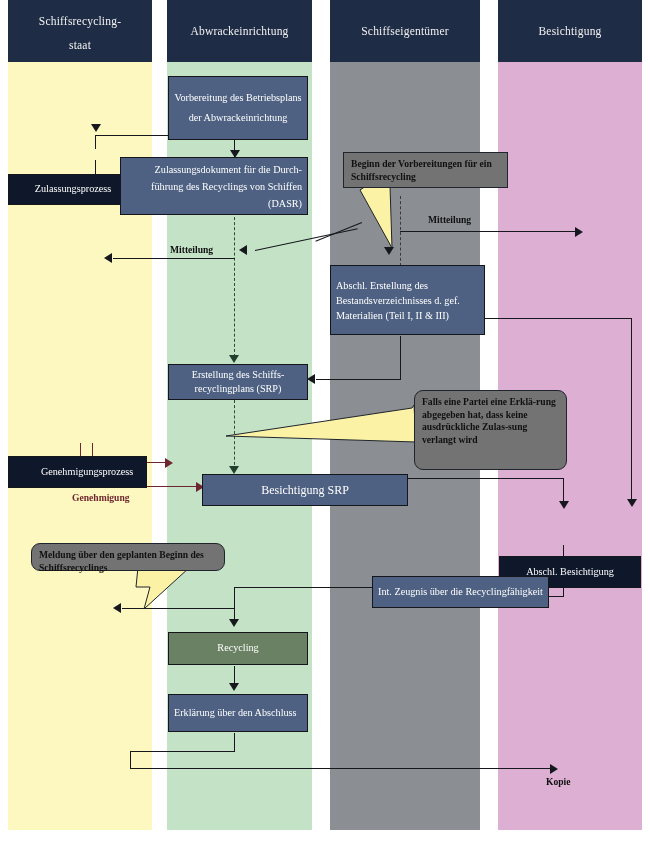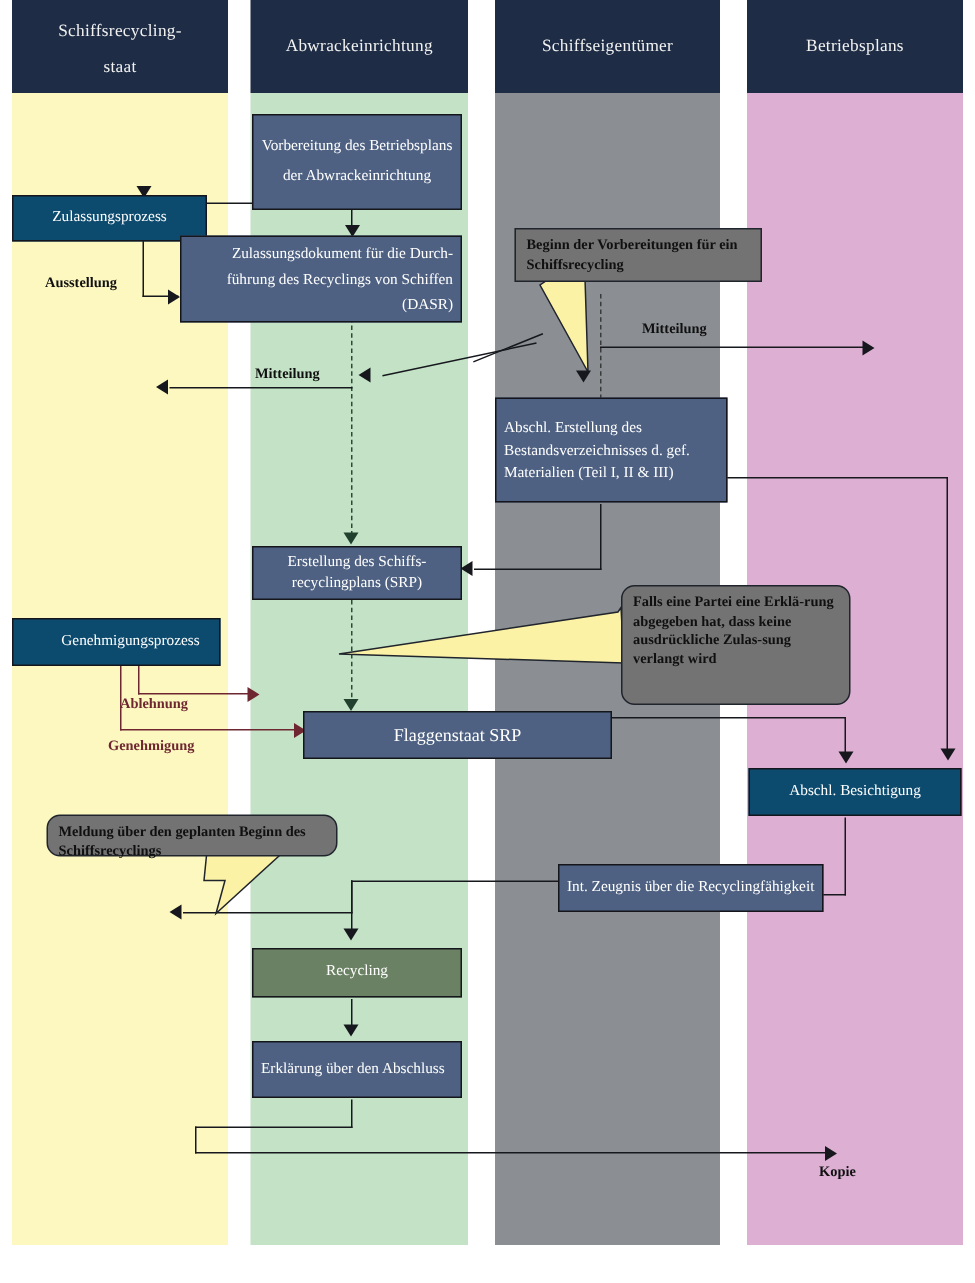--- a/index.html
+++ b/index.html
@@ -19,21 +19,21 @@
   }
   .lane-head.two-line { align-items:flex-start; padding-top:9px; }
 
   
   .box {
     position:absolute; color:#ffffff; border:1px solid #14161c;
     display:flex; align-items:center; text-align:center; justify-content:center;
     font-size:10.2px; line-height:14.5px; padding:2px 5px;
   }
   .box.blue   { background:#4e6182; }
-  .box.red    { background:#0c4a6e; }
+  .box.red    { background:#0f172a;margin-top:44px; }
   .box.green  { background:#6a8263; }
   .box.left   { justify-content:flex-start; text-align:left; }
 
   
   .callout {
     position:absolute; background:#737373; border:1px solid #20242c;
     color:#101010; font-weight:bold; font-size:9.6px; line-height:12.6px;
     padding:5px 7px; text-align:left;
   }
   .callout.rounded { border-radius:9px; }
@@ -85,21 +85,21 @@
   <div class="lane" style="left:330px; width:150px; height:855px;">
     <div class="lane-bg" style="top:62px; height:768px; background:#8b8f94;"></div>
     <div class="lane-head">
       <span>Schiffseigentümer</span>
     </div>
   </div>
 
   <div class="lane" style="left:498px; width:144px; height:855px;">
     <div class="lane-bg" style="top:62px; height:768px; background:#dcafd3;"></div>
     <div class="lane-head">
-      <span>Betriebsplans</span>
+      <span>Besichtigung</span>
     </div>
   </div>
 
   <div class="ln h" style="left:95px; top:135px; width:80px;"></div>
   <div class="ln v" style="left:95px; top:135px; height:14px;"></div>
   <div class="ah down" style="left:91px; top:124px;"></div>
 
   <div class="ln v" style="left:95px; top:160px; height:38px;"></div>
   <div class="ln h" style="left:95px; top:197px; width:24px;"></div>
   <div class="ah right" style="left:112px; top:193px;"></div>
@@ -200,21 +200,21 @@
 
   <div class="box blue" style="left:168px; top:364px; width:140px; height:36px; line-height:14px;">
     <span>Erstellung des Schiffs-recyclingplans (SRP)</span>
   </div>
 
   <div class="box red" style="left:8px; top:412px; width:139px; height:32px;padding-left:24px;">
     <span>Genehmigungsprozess</span>
   </div>
 
   <div class="box blue" style="left:202px; top:474px; width:206px; height:32px; font-size:12px;">
-    <span>Flaggenstaat SRP</span>
+    <span>Besichtigung SRP</span>
   </div>
 
   <div class="box red" style="left:499px; top:512px; width:142px; height:32px;">
     <span>Abschl. Besichtigung</span>
   </div>
 
   <div class="box blue left" style="left:372px; top:576px; width:177px; height:32px; line-height:14px;">
     <span>Int. Zeugnis über die Recyclingfähigkeit</span>
   </div>
 

